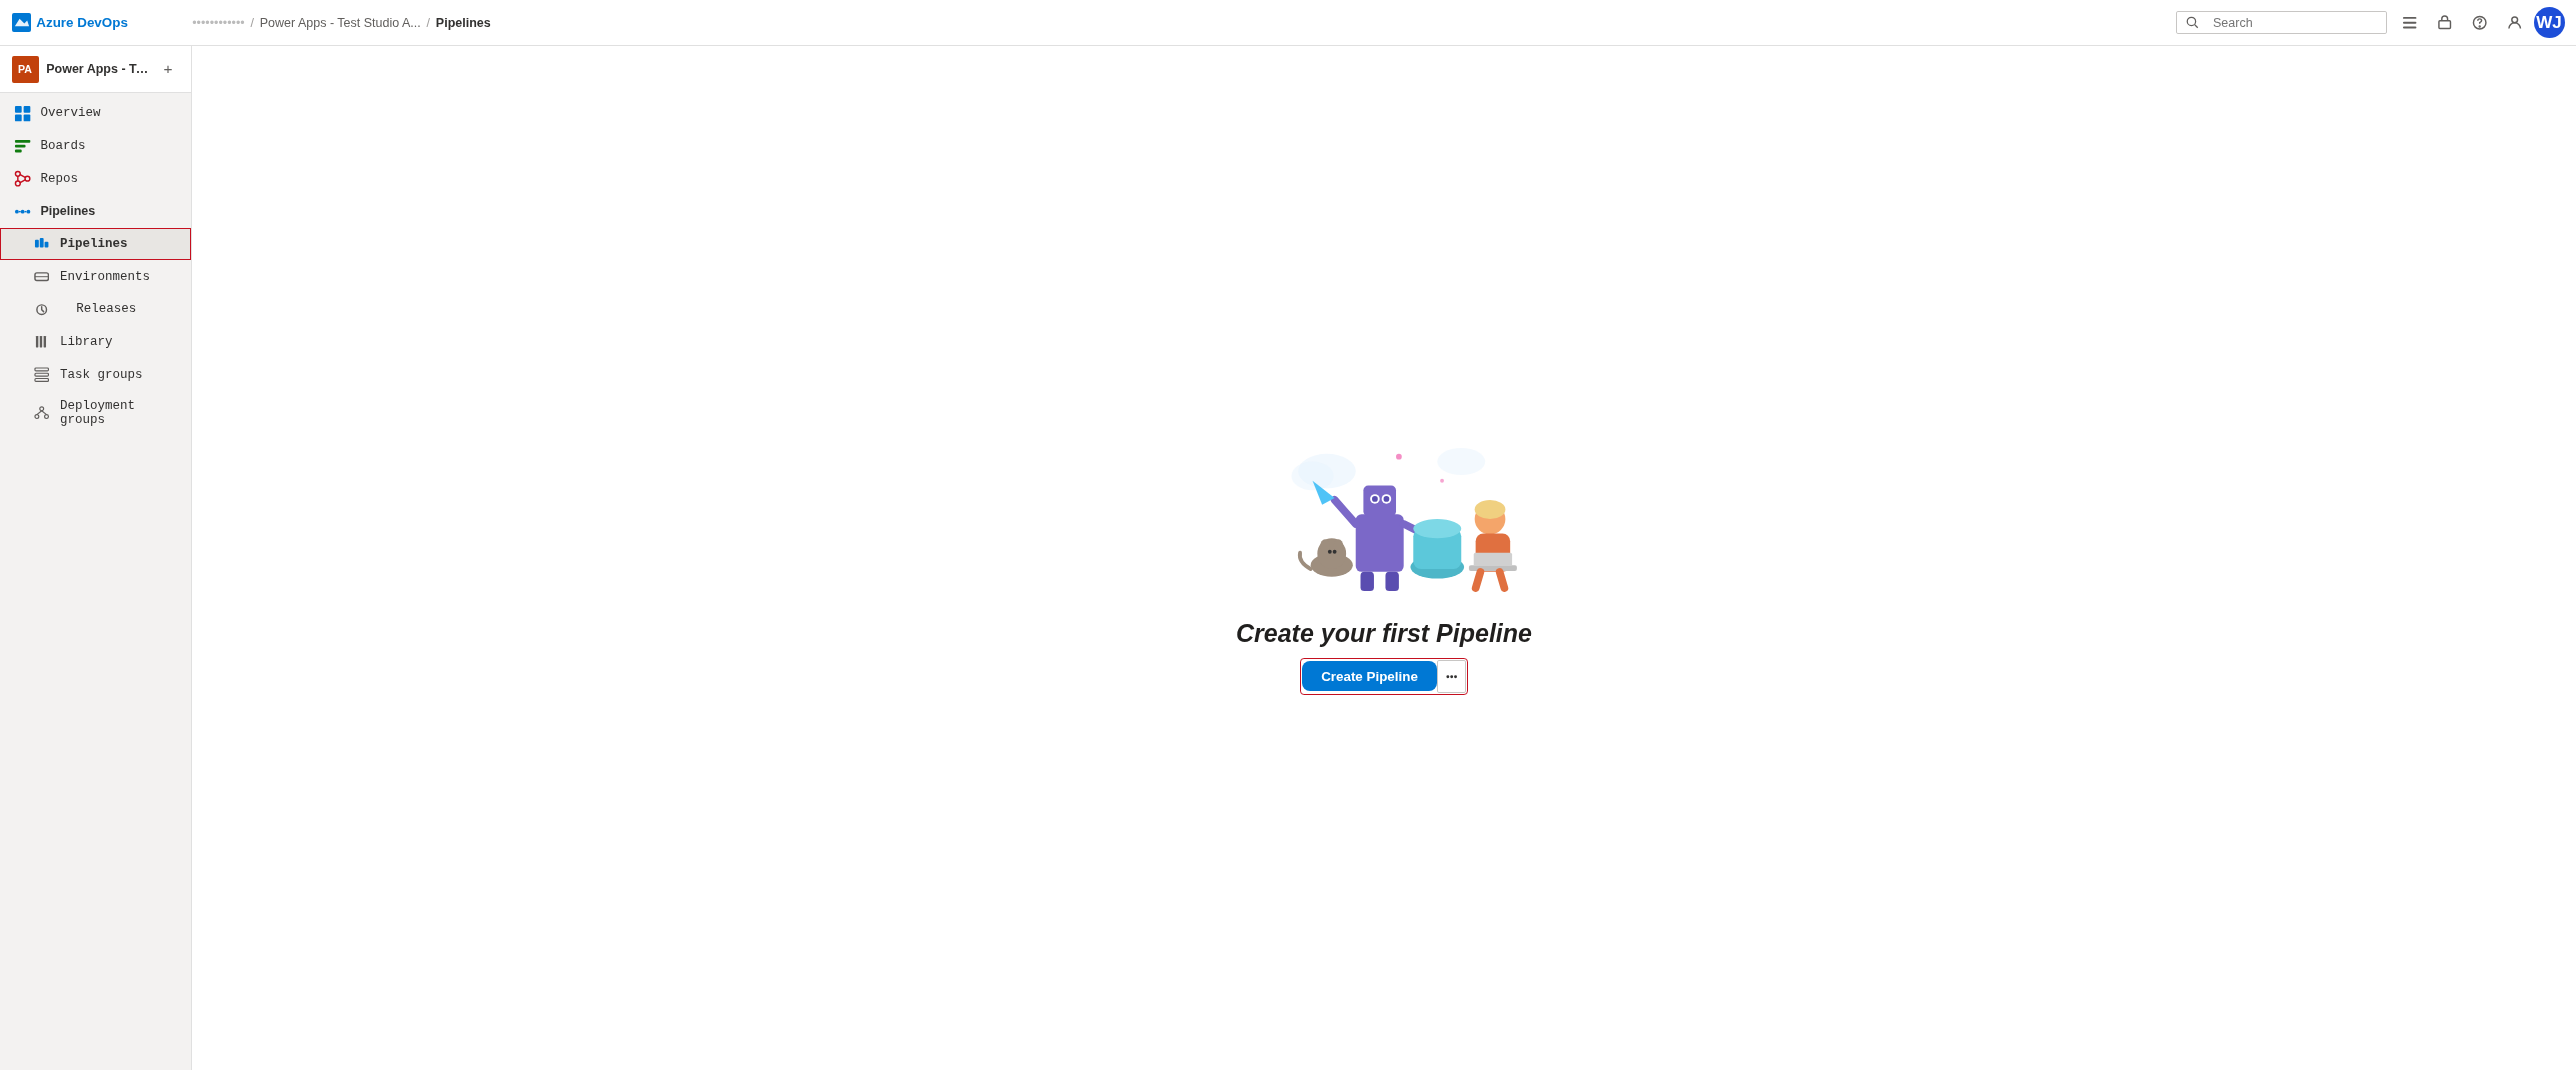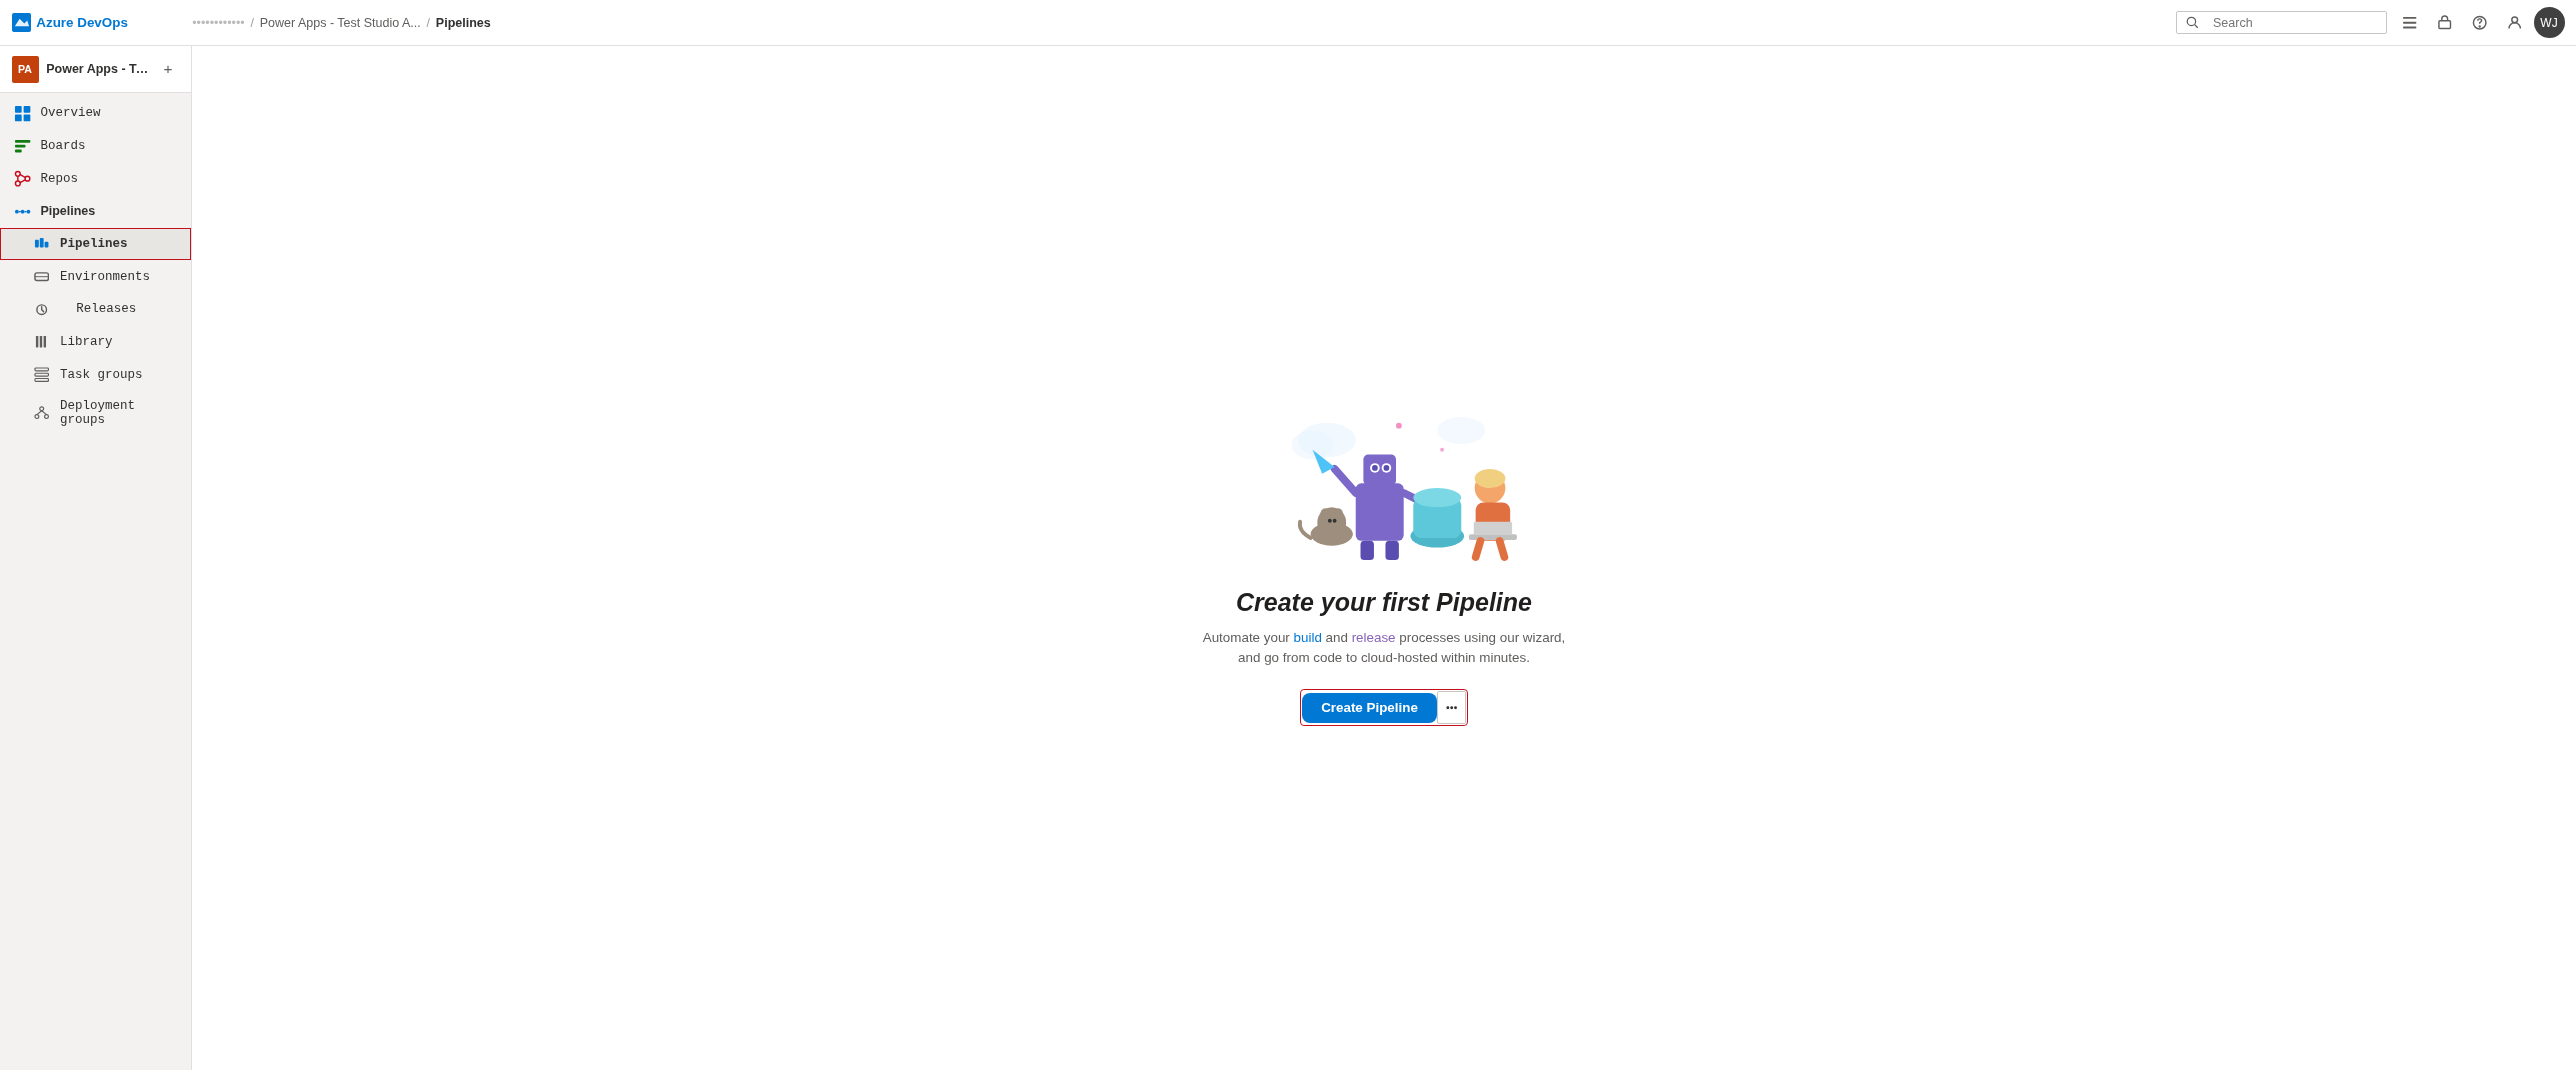--- a/index.html
+++ b/index.html
@@ -37,22 +37,22 @@
     }
     .topbar-actions {
       display: flex; align-items: center; gap: 3.8px;
     }
     .topbar-icon-btn {
       width: 31px; height: 31px; display: flex; align-items: center; justify-content: center;
       border-radius: 1.9px; cursor: pointer; color: #605e5c; font-size: 15.4px;
       border: none; background: transparent;
     }
     .avatar-btn {
-      width: 31px; height: 31px; border-radius: 50%; background: #404040;
-      color: #fff; font-size: 12px; font-weight: 400; display: flex; align-items: center; justify-content: center;
+      width: 31px; height: 31px; border-radius: 50%; background: #1d4ed8;
+      color: #fff; font-size: 17px; font-weight: 700; display: flex; align-items: center; justify-content: center;
       cursor: pointer; border: none;
     }
 
     
     .layout { display: flex; flex: 1; overflow: hidden; }
 
     
     .sidebar {
       width: 192px; background: #f3f2f1;
       border-right: 1px solid #e0e0e0;
@@ -388,23 +388,20 @@
 
           <line x1="260" y1="155" x2="255" y2="172" stroke="#e07040" stroke-width="8" stroke-linecap="round"></line>
           <line x1="280" y1="155" x2="285" y2="172" stroke="#e07040" stroke-width="8" stroke-linecap="round"></line>
 
           <ellipse cx="270" cy="90" rx="16" ry="10" fill="#f0d080"></ellipse>
         </svg>
       </div>
 
       <h1 class="hero-title">Create your first Pipeline</h1>
 
-      <p class="hero-subtitle">
-        Automate your <span class="link-blue">build</span> and <span class="link-purple">release</span> processes using our wizard, and go from code to cloud-hosted within minutes.
-      </p>
 
       <div class="hero-actions">
         <div class="hero-actions-box">
           <button class="btn-primary">Create Pipeline</button>
           <button class="btn-more">
             <svg width="15.4" height="15.4" viewBox="0 0 16 16" fill="#323130">
               <circle cx="4" cy="8" r="1.5"></circle>
               <circle cx="8" cy="8" r="1.5"></circle>
               <circle cx="12" cy="8" r="1.5"></circle>
             </svg>

